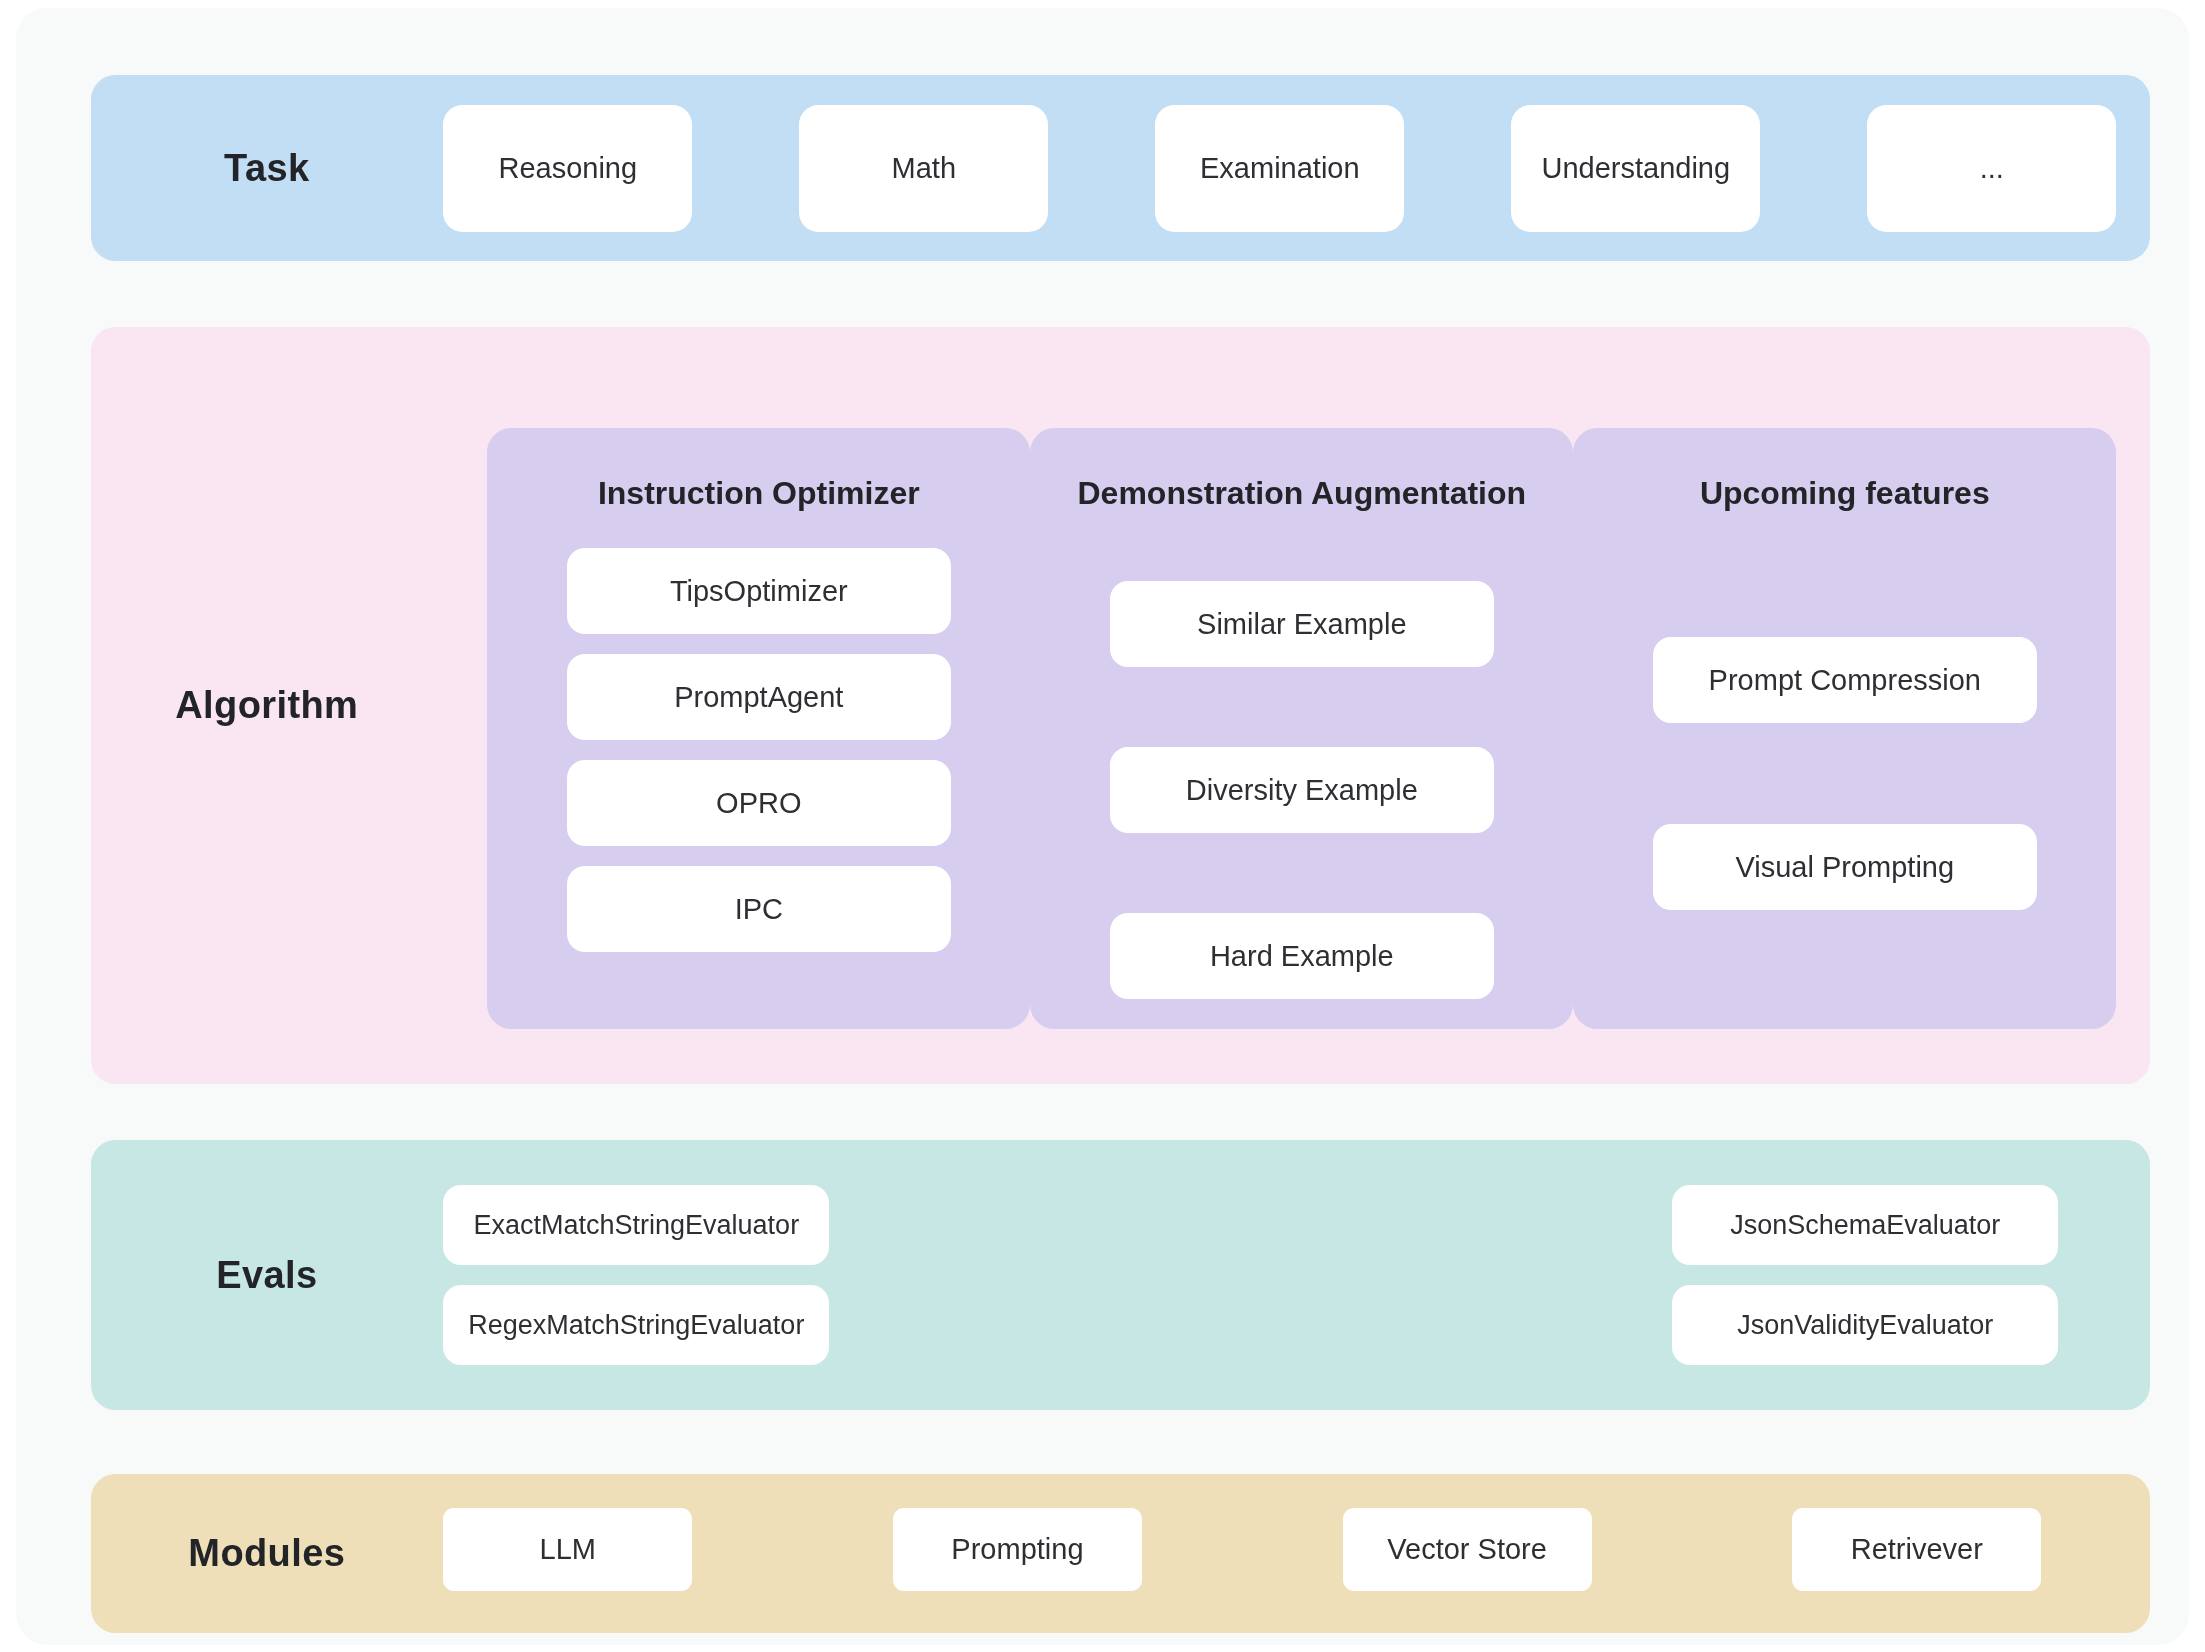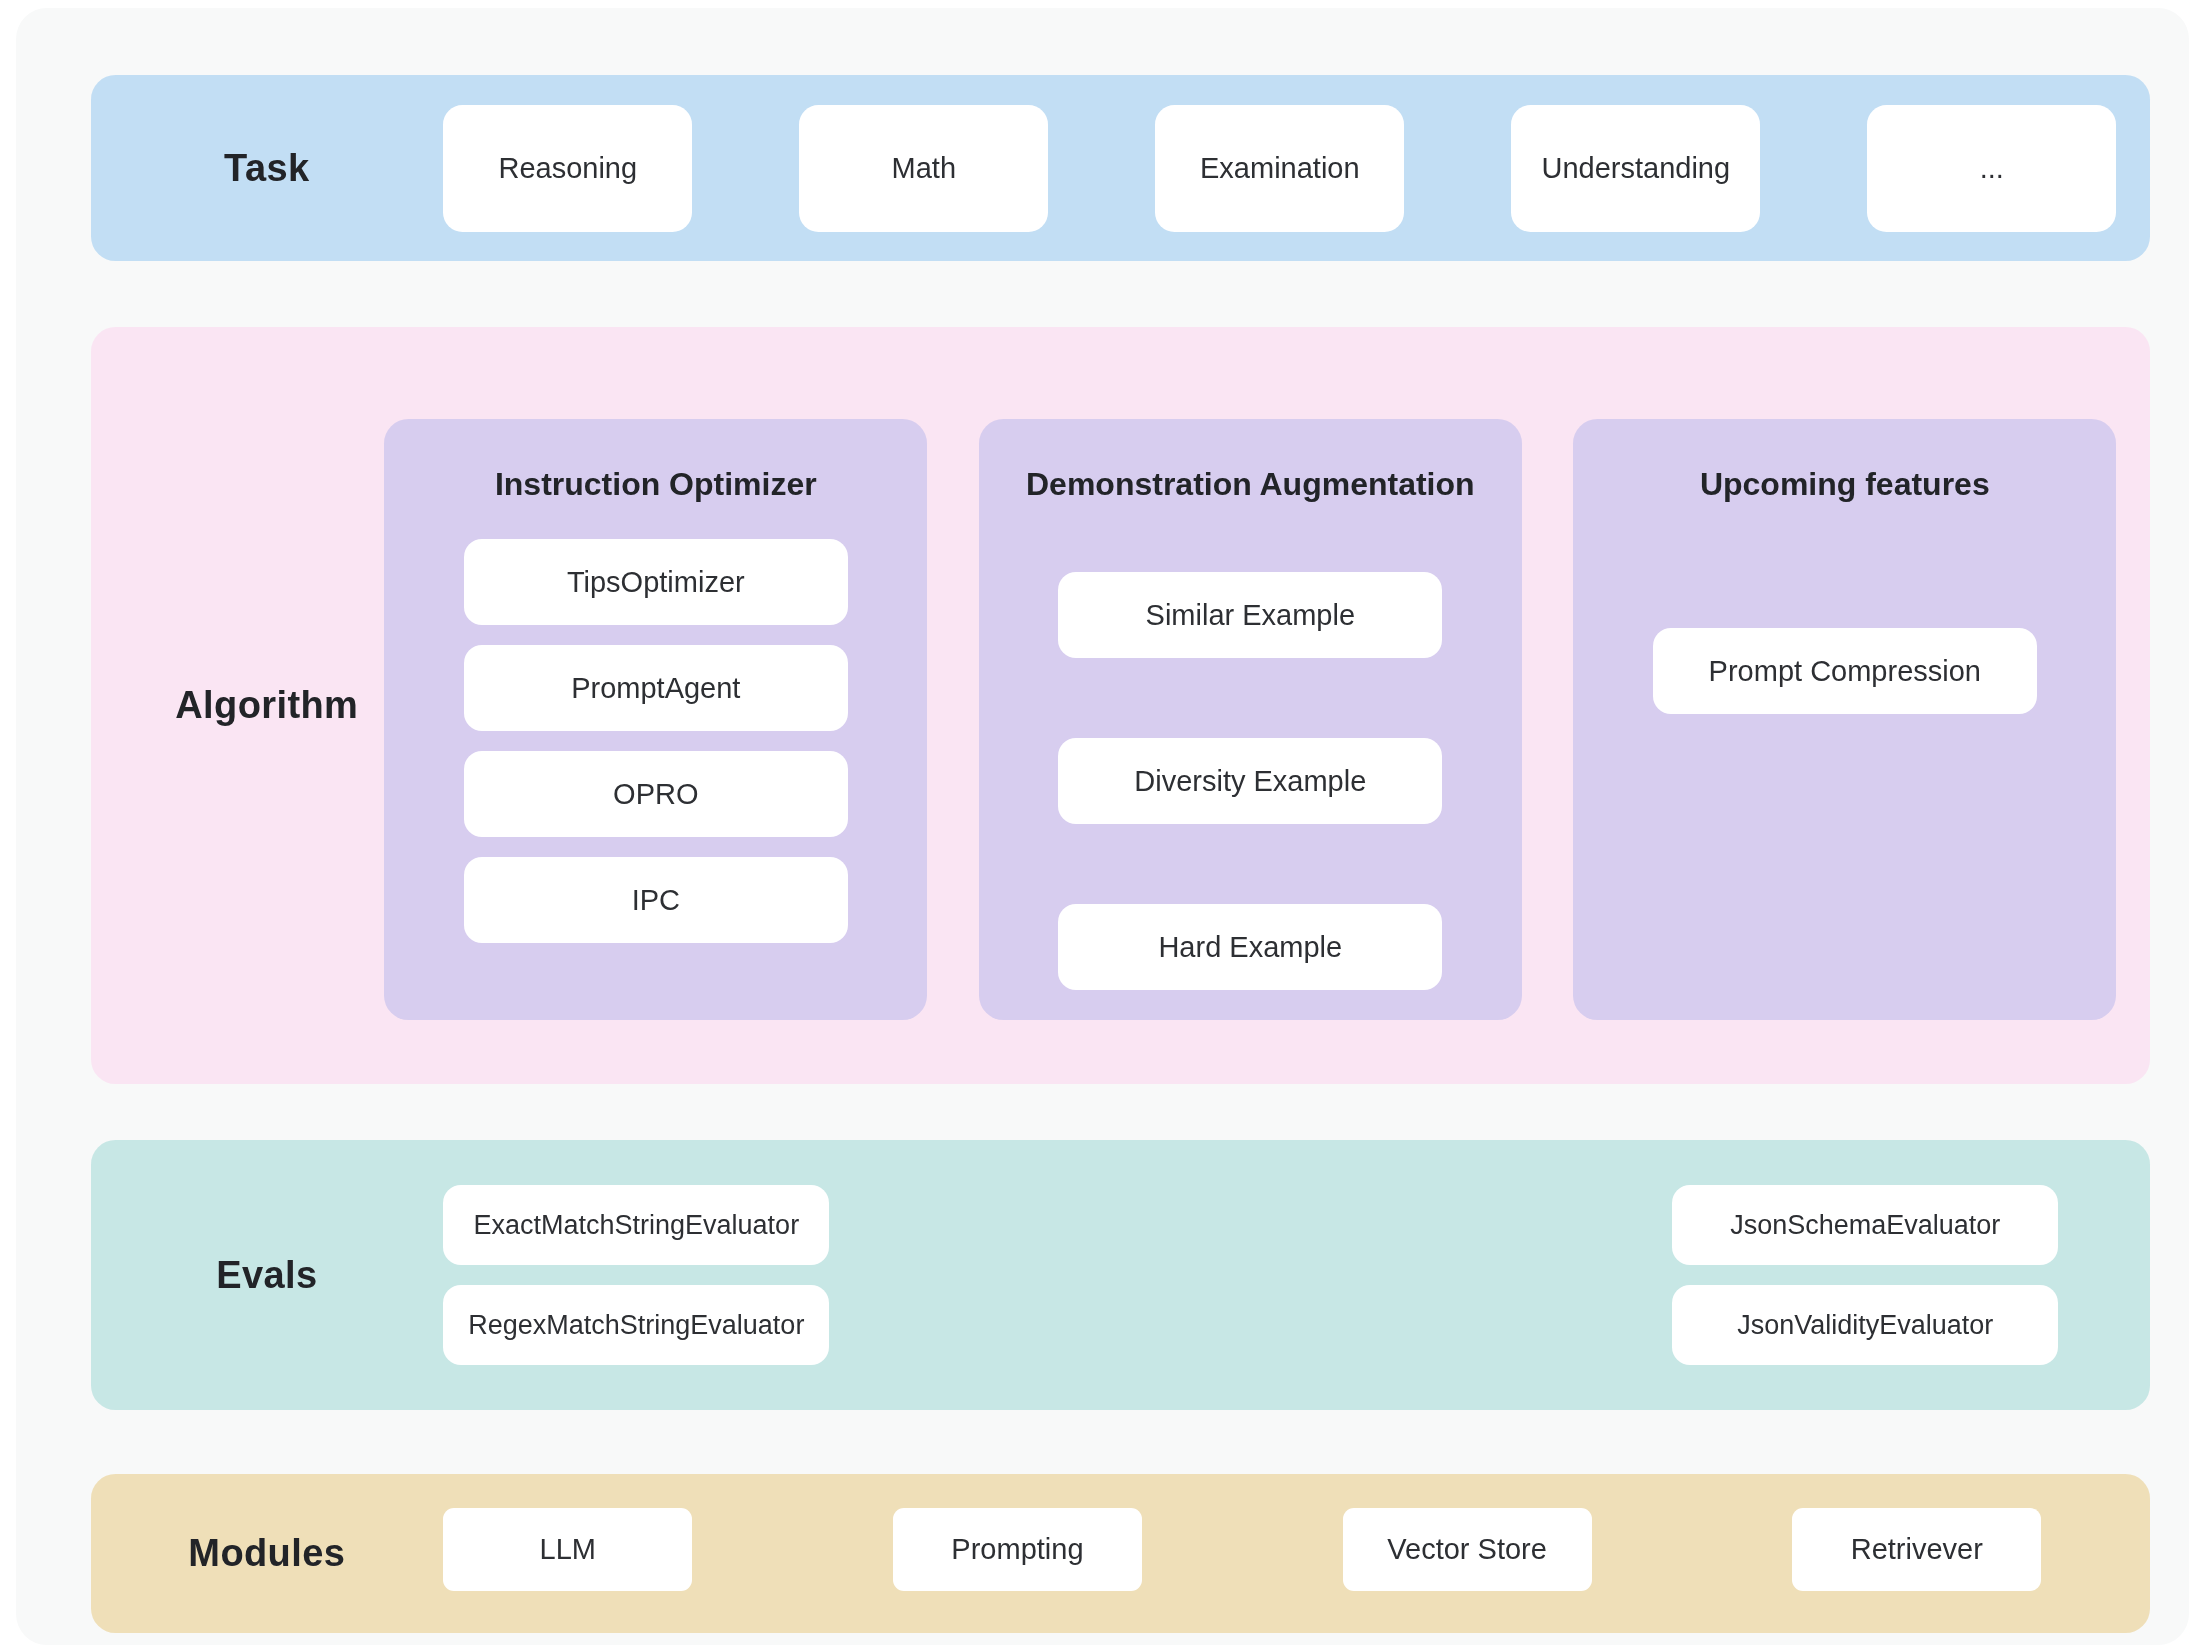--- a/index.html
+++ b/index.html
@@ -22,22 +22,22 @@
 
   .chip { background:var(--chip_bg,#fff); display:flex; align-items:center; justify-content:center;
     text-align:center; color:var(--chip_text,#2d2f33); font-size:29px; }
 
   
   .task-row { position:absolute; left:352px; right:34px; top:0; bottom:0;
     display:flex; justify-content:space-between; align-items:center; }
   .task-chip { width:249px; height:127px; border-radius:19.6px; }
 
   
-  .cards-row { position:absolute; left:271px; right:34px; top:92px; height:601px;
-    display:flex; justify-content:space-between;padding-left:22px; }
+  .cards-row { position:absolute; left:271px; right:34px; top:101px; height:601px;
+    display:flex; justify-content:flex-end;padding-left:22px; }
   .algo-card { width:543px; height:601px; border-radius:24.5px;
     background:var(--algorithm_card,#d7cdef); }
   .card-title { margin-top:47px; text-align:center; font-size:32px; font-weight:700;
     color:var(--heading_text,#222428); }
   .card-chips { width:384px; margin:0 auto; display:flex; flex-direction:column; }
   .algo-chip { height:86px; border-radius:18px; }
   .chips-io  { margin-top:36px;  row-gap:20px;  }
   .chips-da  { margin-top:69px;  row-gap:80px;  }
   .chips-uf  { margin-top:125px; row-gap:101px; }
 
@@ -90,20 +90,21 @@
           <div class="chip algo-chip">Similar Example</div>
           <div class="chip algo-chip">Diversity Example</div>
           <div class="chip algo-chip">Hard Example</div>
         </div>
       </div>
 
       <div class="algo-card">
         <div class="card-title">Upcoming features</div>
         <div class="card-chips chips-uf">
           <div class="chip algo-chip">Prompt Compression</div>
+          <div class="chip algo-chip">Visual Prompting</div>
         </div>
       </div>
 
     </div>
   </section>
 
   <section class="band band-evals">
     <div class="band-label">Evals</div>
     <div class="evals-row">
       <div class="evals-col">

